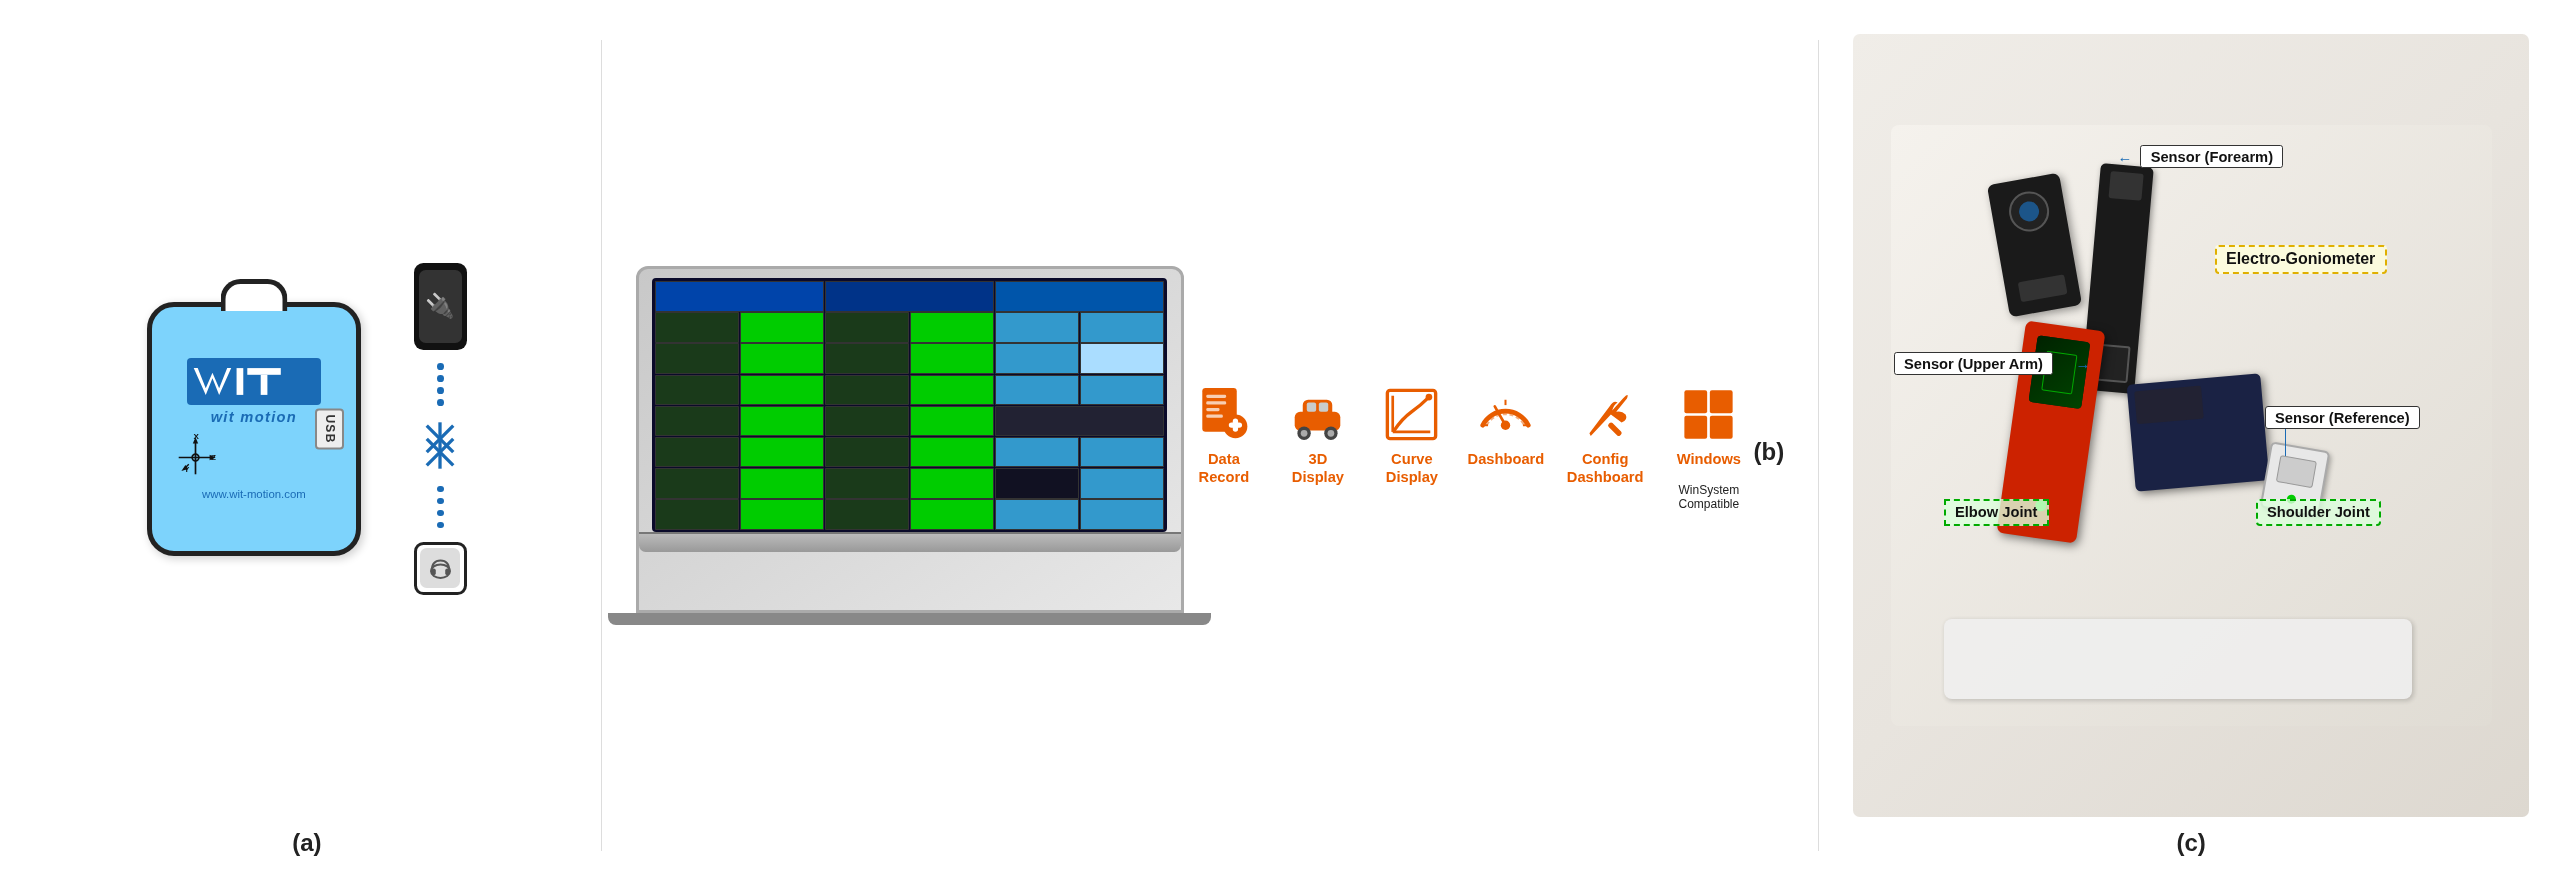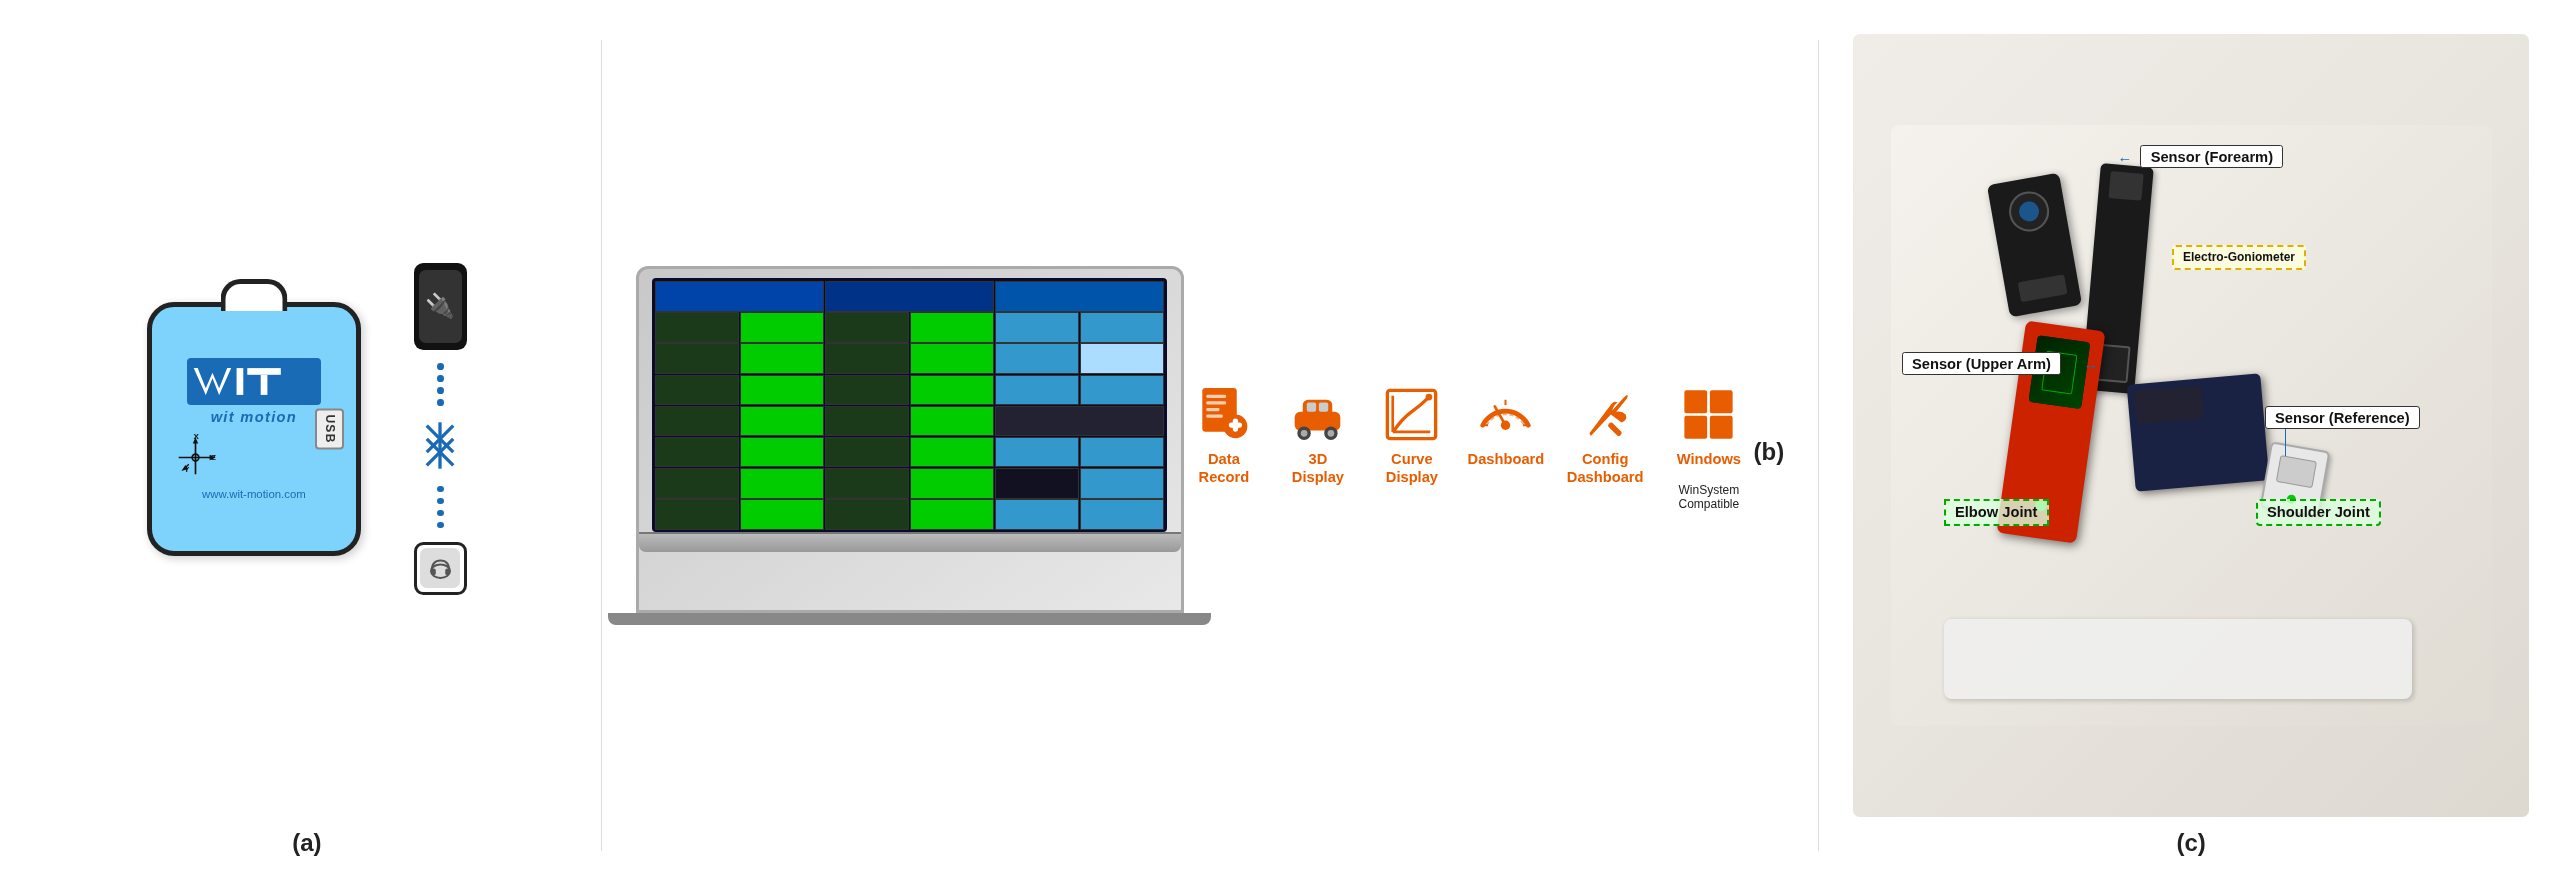--- a/index.html
+++ b/index.html
@@ -610,24 +610,24 @@
         </div>
 
         <div style="position:absolute;bottom:27px;left:53px;width:468px;height:80px;background:#f0f0f0;border-radius:8px;opacity:0.85;box-shadow:1.3px 1.3px 5.3px rgba(0,0,0,0.2);"></div>
 
         <div style="position:absolute;top:20px;left:227px;display:flex;align-items:center;gap:5.3px;">
           <span style="font-size:14.7px;color:#1a6bb5;font-weight:bold;margin-right:2.7px;">←</span>
           <div style="background:#fff;border:1.3px solid #333;border-radius:2.7px;padding:2.7px 9.4px;font-size:14.7px;font-weight:bold;color:#111;">Sensor (Forearm)</div>
         </div>
 
         <div style="position:absolute;top:120px;left:281px;">
-          <div style="border:2px dashed #e0b000;border-radius:4px;padding:3.3px 9.4px;font-size:12px;font-weight:bold;color:#111;background:rgba(255,255,220,0.8);">Electro-Goniometer</div>
-        </div>
-
-        <div style="position:absolute;top:227px;left:11px;display:flex;align-items:center;gap:22px;">
+          <div style="border:2px dashed #e0b000;border-radius:4px;padding:3.3px 9.4px;font-size:16px;font-weight:bold;color:#111;background:rgba(255,255,220,0.8);margin-left:43px;">Electro-Goniometer</div>
+        </div>
+
+        <div style="position:absolute;top:227px;left:3px;display:flex;align-items:center;gap:22px;">
           <div style="background:#fff;border:1.3px solid #333;border-radius:2.7px;padding:2.7px 9.4px;font-size:14.7px;font-weight:bold;color:#111;">Sensor (Upper Arm)</div>
           <span style="font-size:14.7px;color:#1a6bb5;font-weight:bold;">→</span>
         </div>
 
         <div style="position:absolute;top:281px;left:374px;">
           <div style="background:#fff;border:1.3px solid #333;border-radius:3px;padding:2.7px 9.4px;font-size:14.7px;font-weight:bold;color:#111;">Sensor (Reference)</div>
           <div style="width:1.3px;height:27px;background:#1a6bb5;margin-left:20px;"></div>
         </div>
 
         <div style="position:absolute;top:374px;left:53px;">

